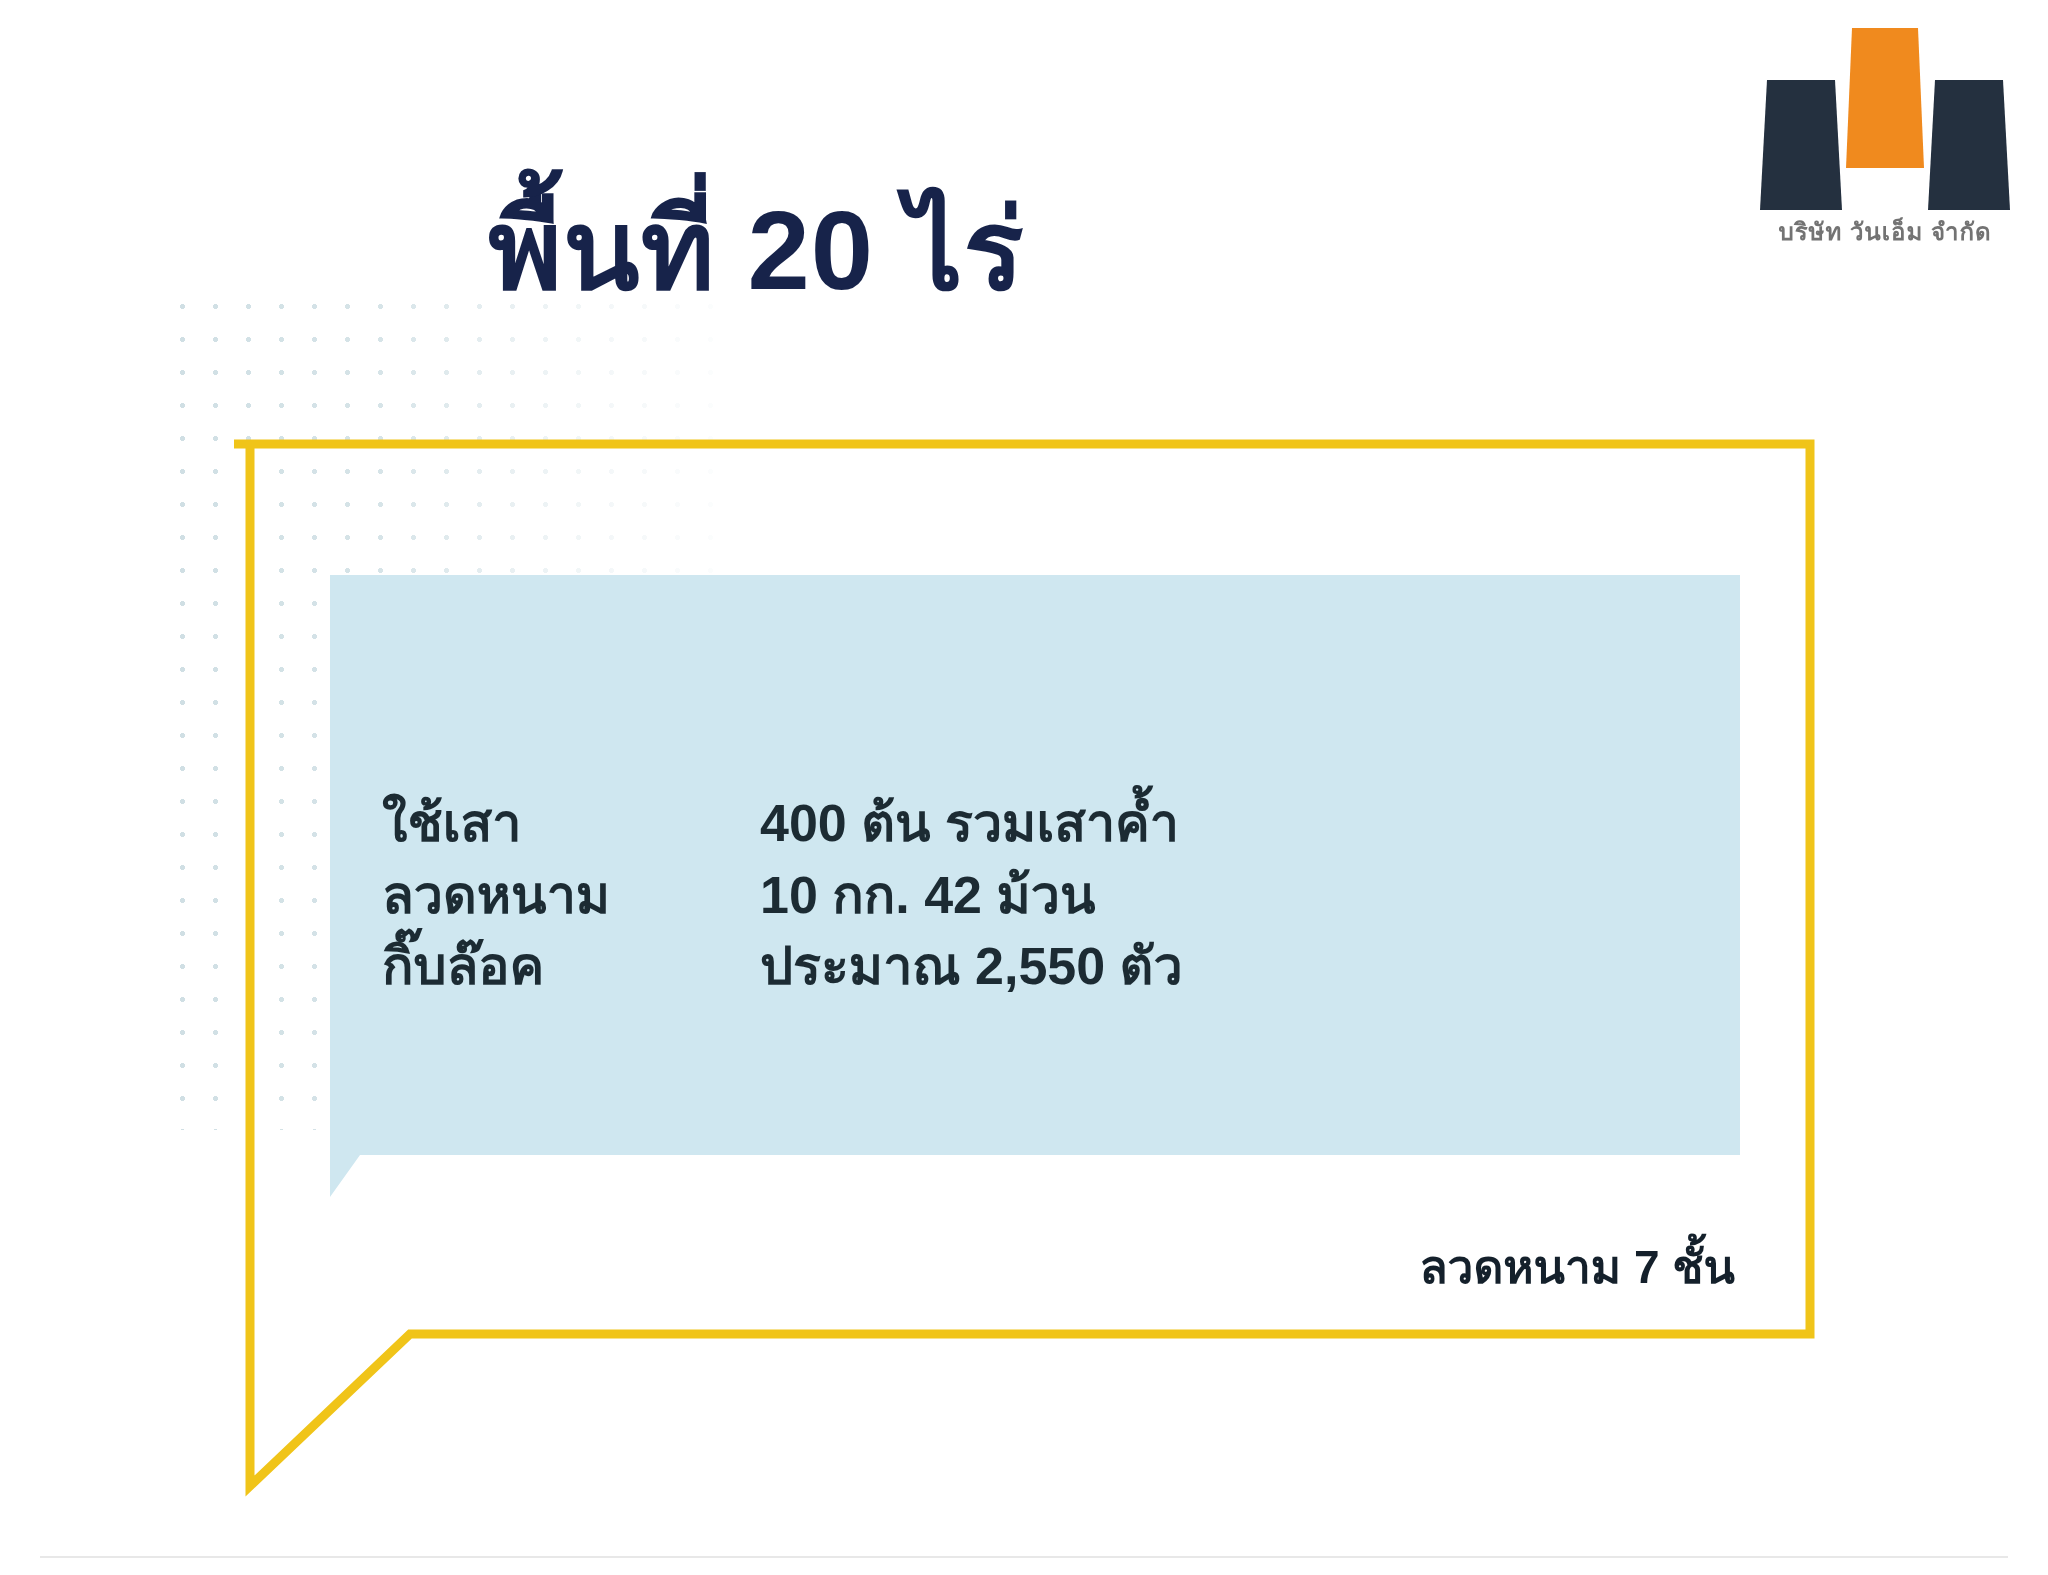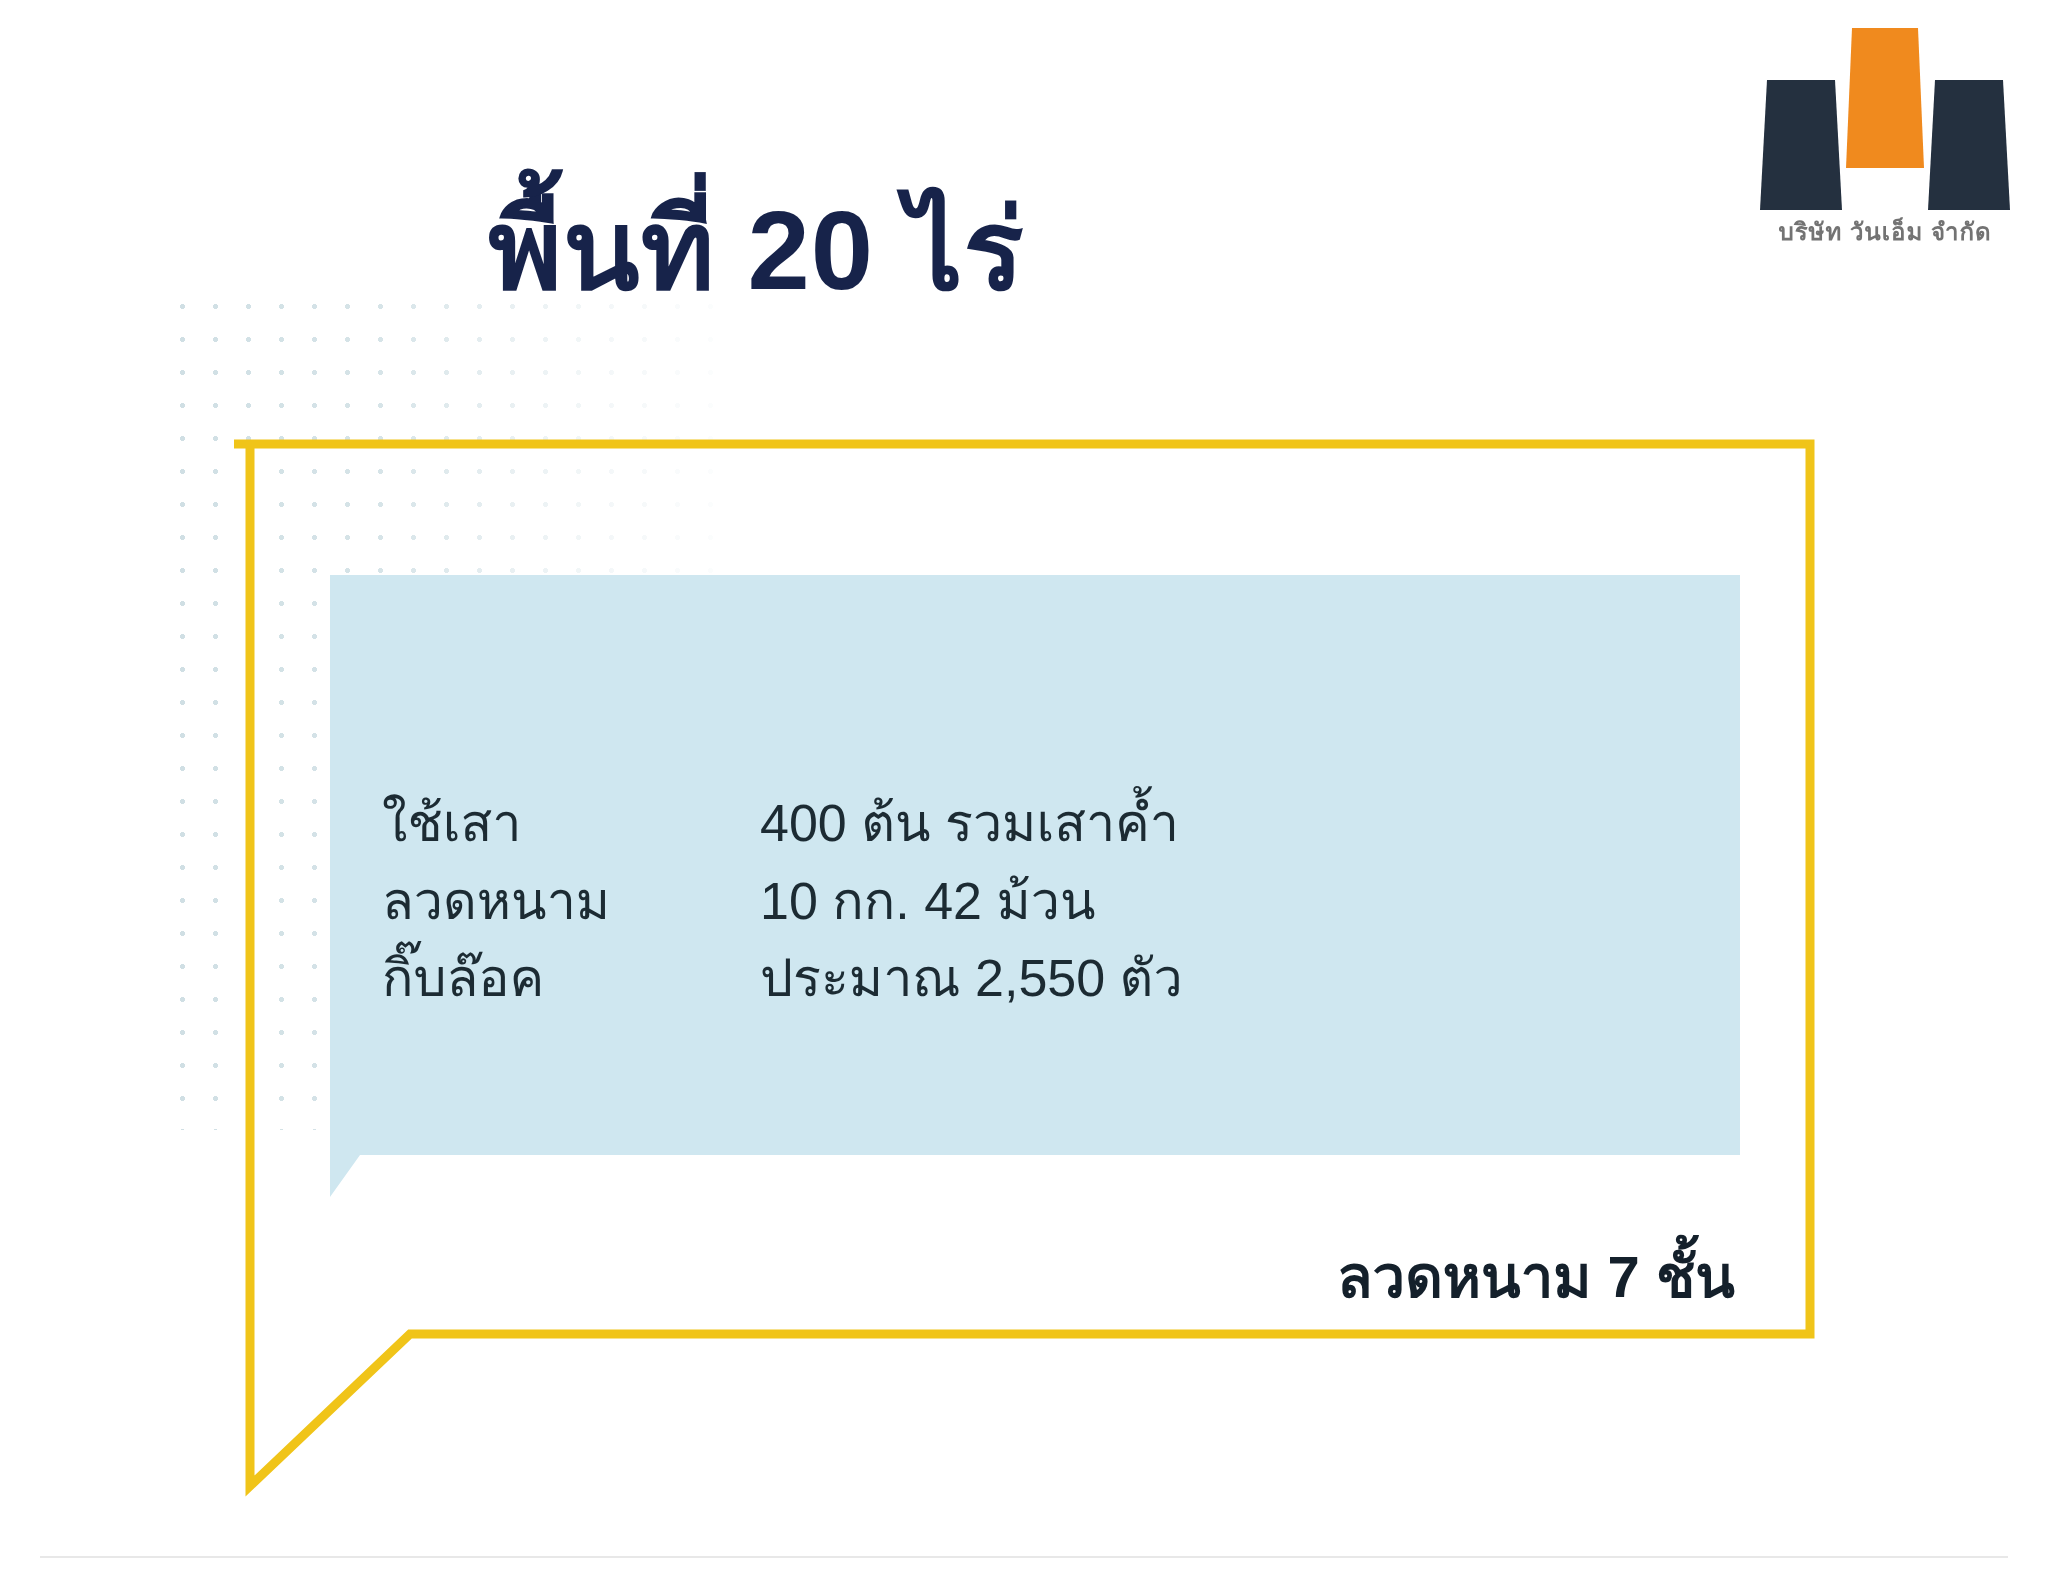--- a/index.html
+++ b/index.html
@@ -101,36 +101,36 @@
   }
   .blue-panel svg { display: block; }
 
   
   .spec-table {
     position: absolute;
     left: 382px;
     top: 790px;
     display: grid;
     grid-template-columns: 378px auto;
-    row-gap: 10px;
+    row-gap: 4px;
     font-size: 52px;
     line-height: 1.30;
     color: #1c2b33;
-    font-weight: 400;
+    font-weight: 700;
   }
   .spec-label { white-space: nowrap; }
   .spec-value { white-space: nowrap; }
 
   .wire-caption {
     position: absolute;
     left: 0;
     top: 1230px;
     width: 1735px;
     text-align: right;
-    font-size: 58px;
+    font-size: 46px;
     font-weight: 700;
     color: #14202b;
     white-space: nowrap;
   }
 
   
   .bottom-rule {
     position: absolute;
     left: 40px;
     top: 1556px;

